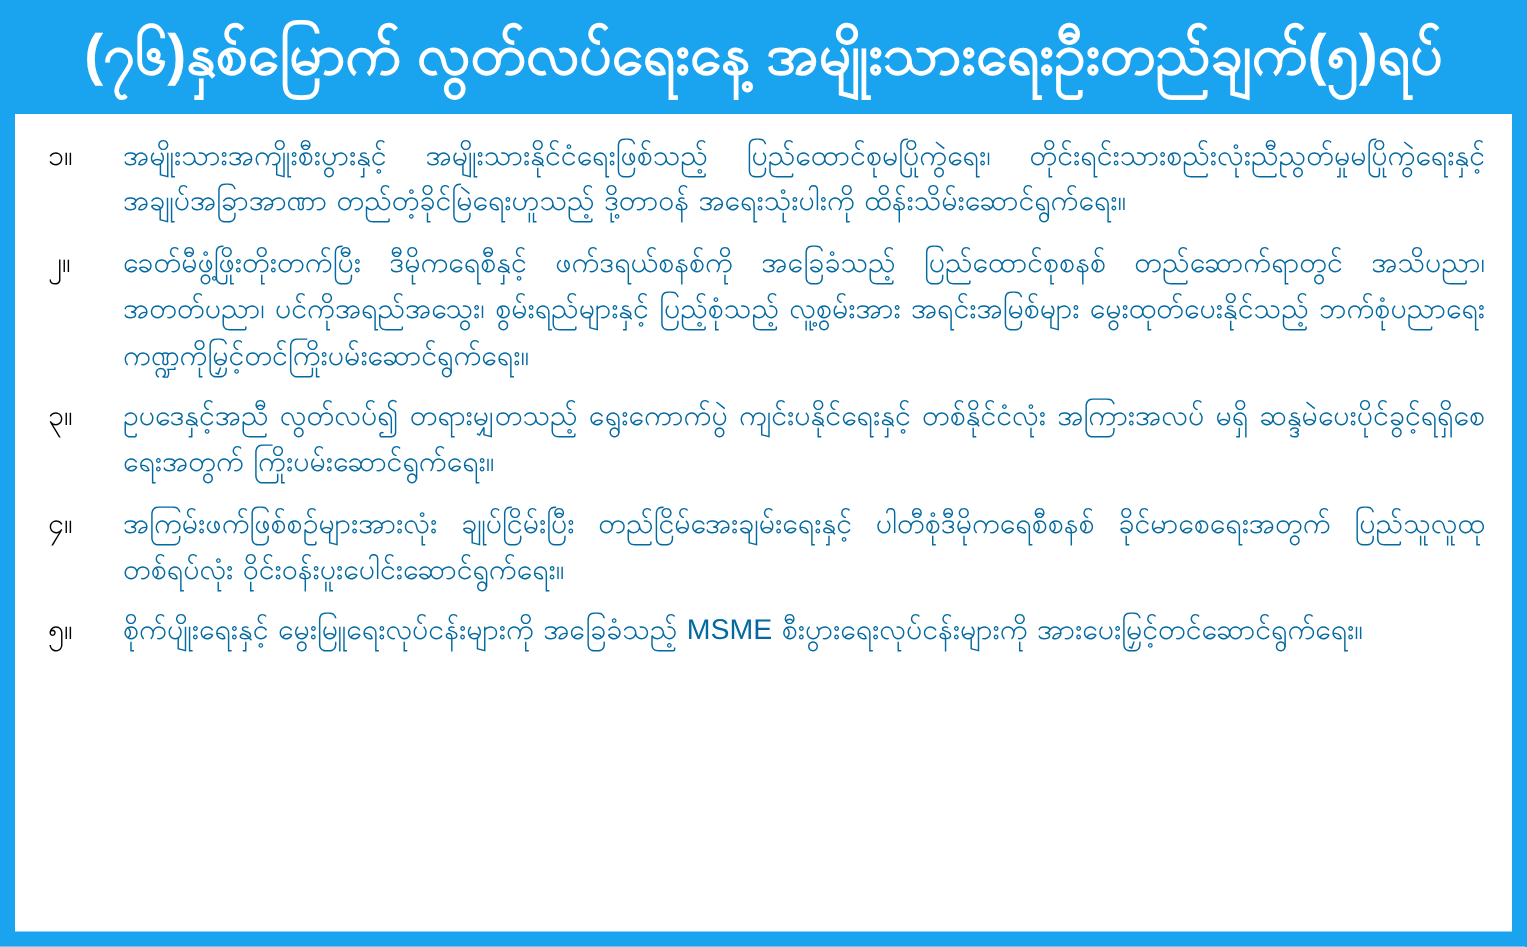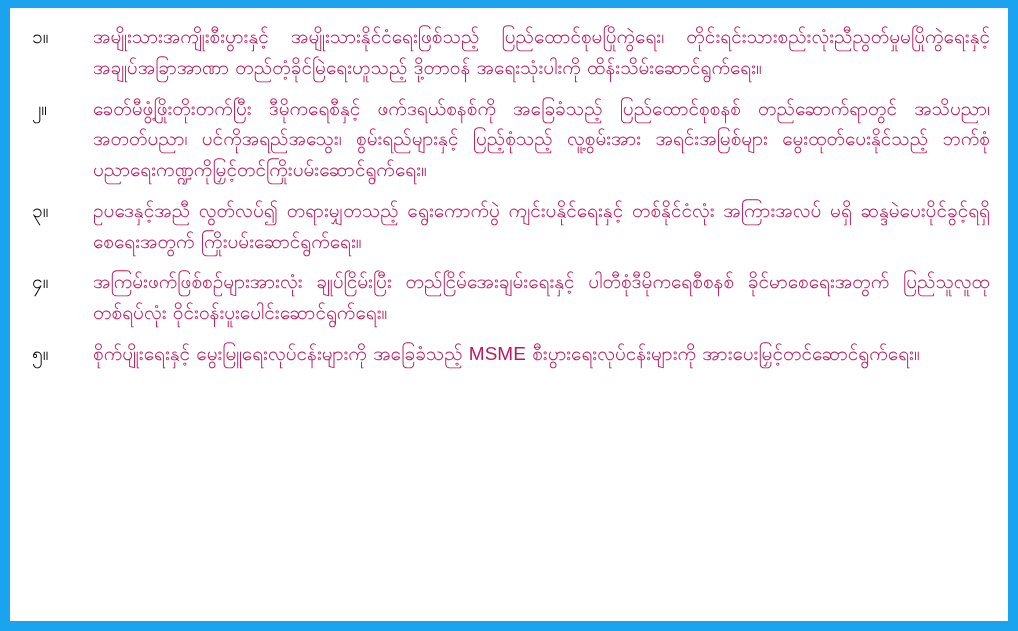--- a/index.html
+++ b/index.html
@@ -56,33 +56,33 @@
     font-size: 19px;
     color: #000000;
     line-height: 1.62;
     padding-left: 8px;
     box-sizing: border-box;
     white-space: nowrap;
   }
   .text {
     flex: 1 1 auto;
     font-size: 19px;
-    color: #be185d;
+    color: #0369a1;
     line-height: 1.62;
     text-align: justify;
     text-justify: inter-word;
     word-spacing: 1px;
-    margin-left: 11px;
   }
 </style>
 </head>
 <body>
 
 <div class="poster">
 
+  <div class="header">(၇၆)နှစ်မြောက် လွတ်လပ်ရေးနေ့ အမျိုးသားရေးဦးတည်ချက်(၅)ရပ်</div>
 
   <div class="body-card">
 
     <div class="item">
       <div class="num">၁။</div>
       <div class="text">အမျိုးသားအကျိုးစီးပွားနှင့် အမျိုးသားနိုင်ငံရေးဖြစ်သည့် ပြည်ထောင်စုမပြိုကွဲရေး၊ တိုင်းရင်းသားစည်းလုံးညီညွတ်မှုမပြိုကွဲရေးနှင့် အချုပ်အခြာအာဏာ တည်တံ့ခိုင်မြဲရေးဟူသည့် ဒို့တာဝန် အရေးသုံးပါးကို ထိန်းသိမ်းဆောင်ရွက်ရေး။</div>
     </div>
 
     <div class="item">
       <div class="num">၂။</div>

